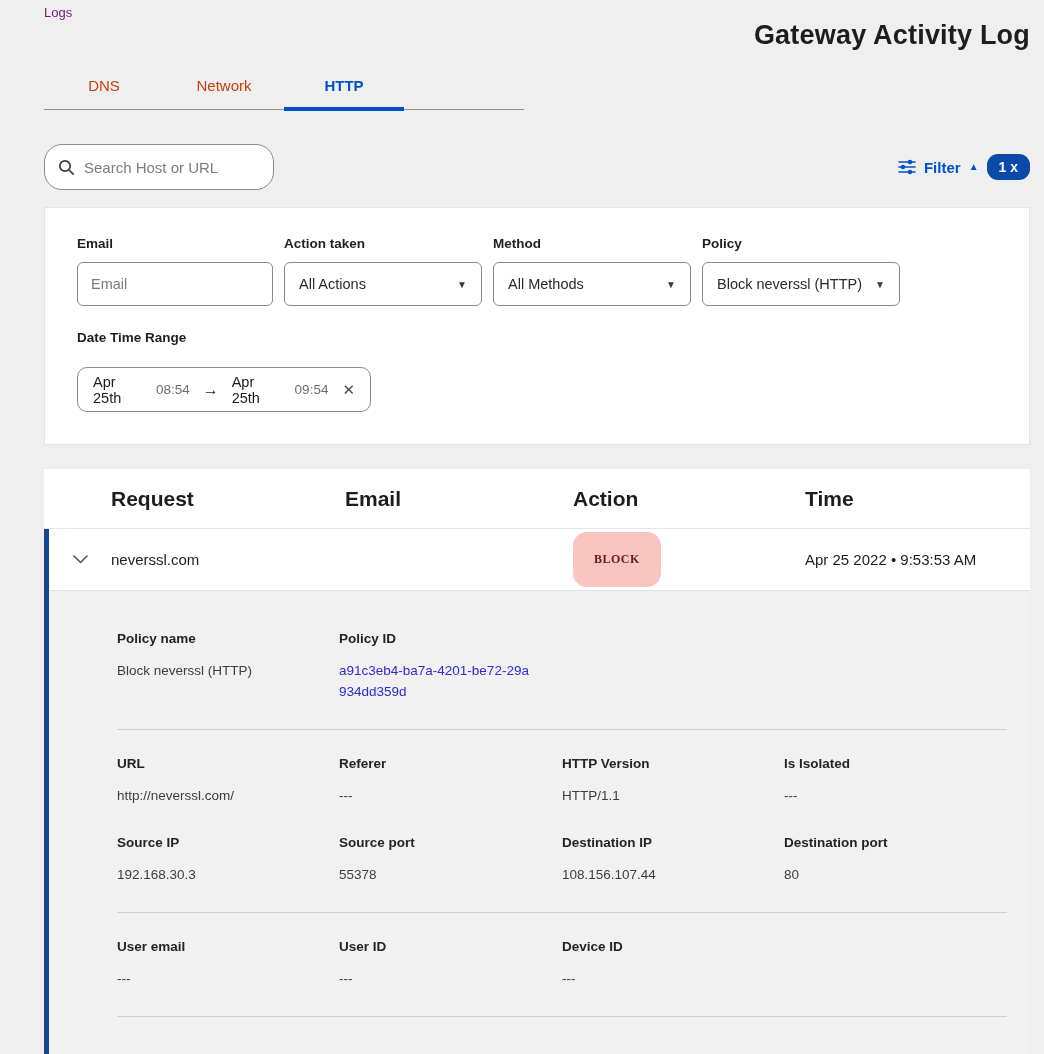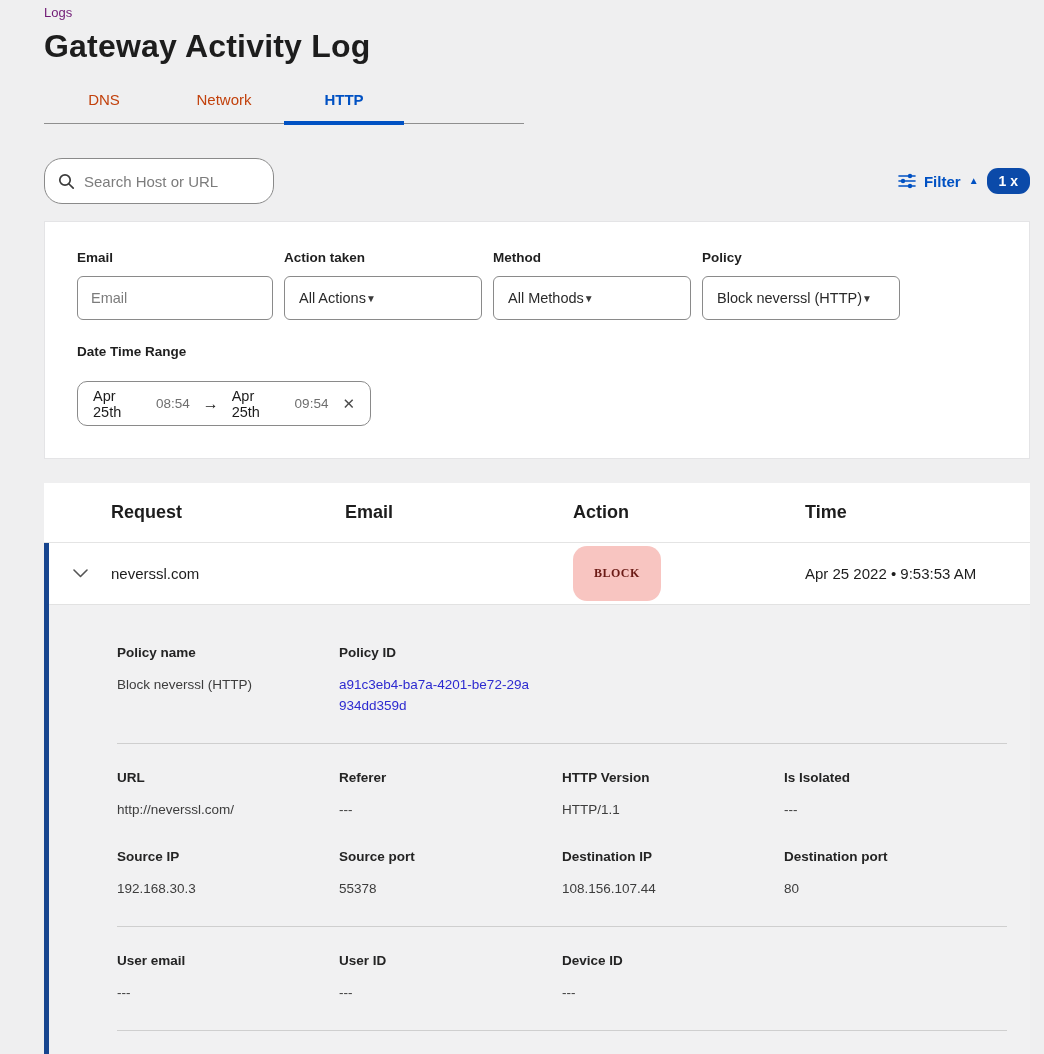--- a/index.html
+++ b/index.html
@@ -6,21 +6,21 @@
   html, body { width: 1044px; height: 1054px; overflow: hidden; }
   body {
     background: #efeff0;
     font-family: "Liberation Sans", sans-serif;
     color: #1f1f1f;
   }
   .content { width: 986px; margin-left: 44px; }
 
   
   .breadcrumb { font-size: 13px; color: #701a75; padding-top: 5px; }
-  .page-title { font-size: 32px; font-weight: bold; color: #1d1d1d; margin-top: 8px; letter-spacing: 0.2px; }
+  .page-title { font-size: 27px; font-weight: bold; color: #1d1d1d; margin-top: 0; letter-spacing: 0.2px; text-align: right; }
 
   
   .tabs { display: flex; width: 480px; margin-top: 16px; border-bottom: 1px solid #8f8f8f; }
   .tab { width: 120px; text-align: center; padding: 10px 0 15px; font-size: 15px; color: #c2410c; position: relative; cursor: pointer; }
   .tab.active { color: #0051c3; font-weight: bold; }
   .tab.active::after { content:""; position:absolute; left:0; right:0; bottom:-2px; height:4px; background:#0051c3; }
 
   
   .toolbar { display: flex; justify-content: space-between; align-items: center; margin-top: 34px; }
   .search-box { display: flex; align-items: center; width: 230px; height: 46px; background: #fff; border: 1px solid #8a8a8a; border-radius: 18px; padding: 0 13px; }
@@ -34,35 +34,35 @@
   
   .filter-panel { background: #fff; border: 1px solid #e4e4e6; margin-top: 17px; padding: 28px 32px 32px; }
   .filter-grid { display: flex; gap: 11px; }
   .field-label { font-size: 13.5px; font-weight: bold; color: #1f1f1f; margin-bottom: 11px; }
   .text-input, .select {
     height: 44px; border: 1px solid #8a8a8a; border-radius: 6px; background: #fff;
     font-size: 14.5px; color: #2a2a2a;
   }
   .text-input { width: 196px; padding: 0 13px; outline: none; font-family: "Liberation Sans", sans-serif; }
   .text-input::placeholder { color: #7c7c7c; }
-  .select { width: 198px; display: flex; align-items: center; padding: 16px 14px; cursor: pointer; }
+  .select { width: 198px; display: flex; align-items: center; justify-content: space-between; padding: 16px 14px; cursor: pointer; }
   .dd-caret { font-size: 10px; color: #3a3a3a; }
   .date-section { margin-top: 24px; }
   .date-box { margin-top: 11px; width: 294px; height: 45px; border: 1px solid #8a8a8a; border-radius: 10px; display: inline-flex; align-items: center; padding: 0 15px; gap: 9px; background: #fff; }
   .date-text { font-size: 14.5px; color: #1c1c1c; }
   .time-text { font-size: 13.5px; color: #6e6e6e; }
   .range-arrow { font-size: 16px; color: #1c1c1c; padding: 0 4px; }
   .close-x { font-size: 15px; color: #4c4c4c; margin-left: 5px; cursor: pointer; }
 
   
   .table-card { margin-top: 24px; background: #fff; }
   .table-header {
     display: grid; grid-template-columns: 67px 234px 228px 232px 1fr;
     height: 60px; align-items: center; background: #fff;
-    border-bottom: 1px solid #e4e4e4; font-size: 18px; font-weight: bold; color: #1d1d1d;
+    border-bottom: 1px solid #e4e4e4; font-size: 21px; font-weight: bold; color: #1d1d1d;
   }
   .row-group { border-left: 5px solid #17458f; }
   .data-row {
     display: grid; grid-template-columns: 62px 234px 228px 232px 1fr;
     height: 62px; align-items: center; background: #fff; font-size: 15px; color: #1d1d1d;
     border-bottom: 1px solid #e2e2e2; cursor: pointer;
   }
   .chev-cell { display: flex; justify-content: center; }
   .badge-block { display: inline-block; background: #f8c5c1; color: #6b1b16; font-weight: bold; font-size: 12px; letter-spacing: 0.5px; border-radius: 14px; padding: 20px 21px; font-family: Liberation Serif, serif; }
   .row-time { font-size: 15px; }

